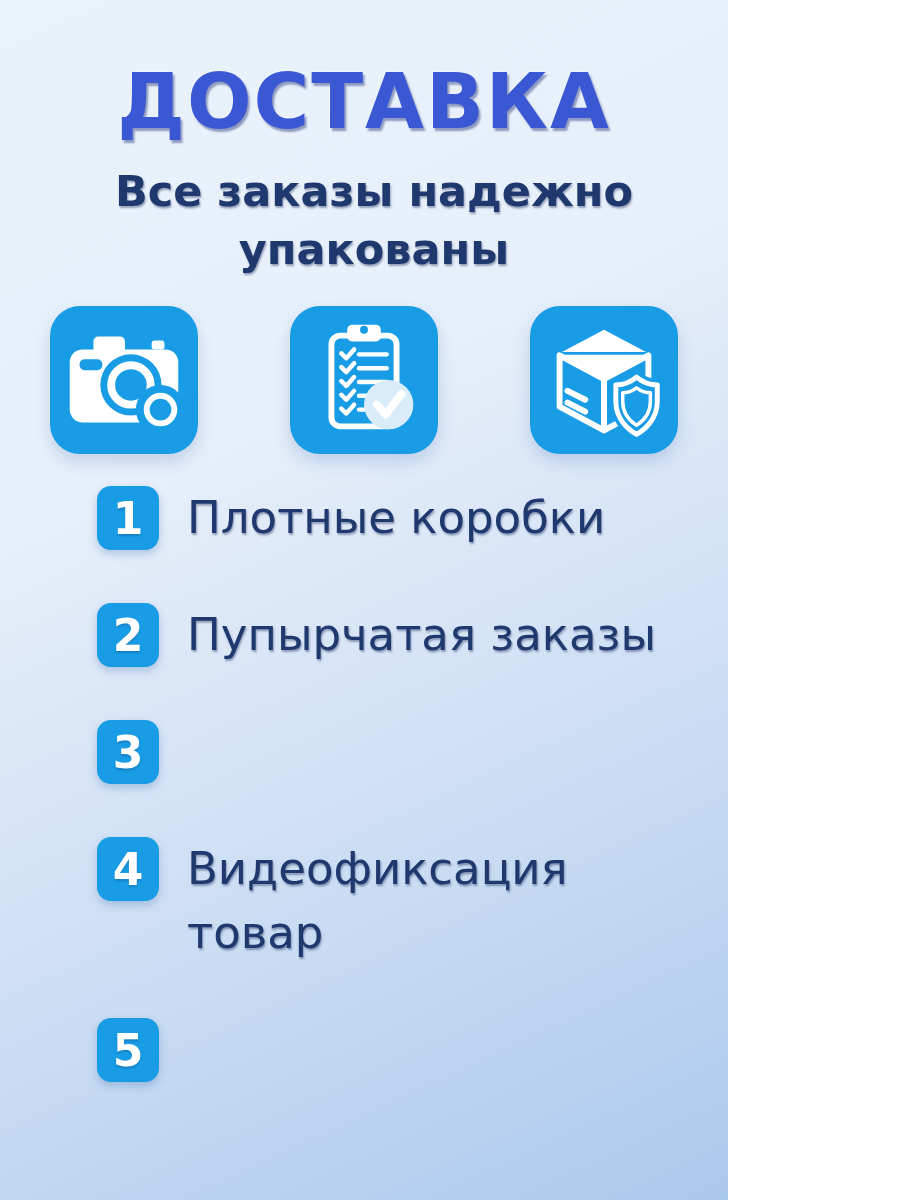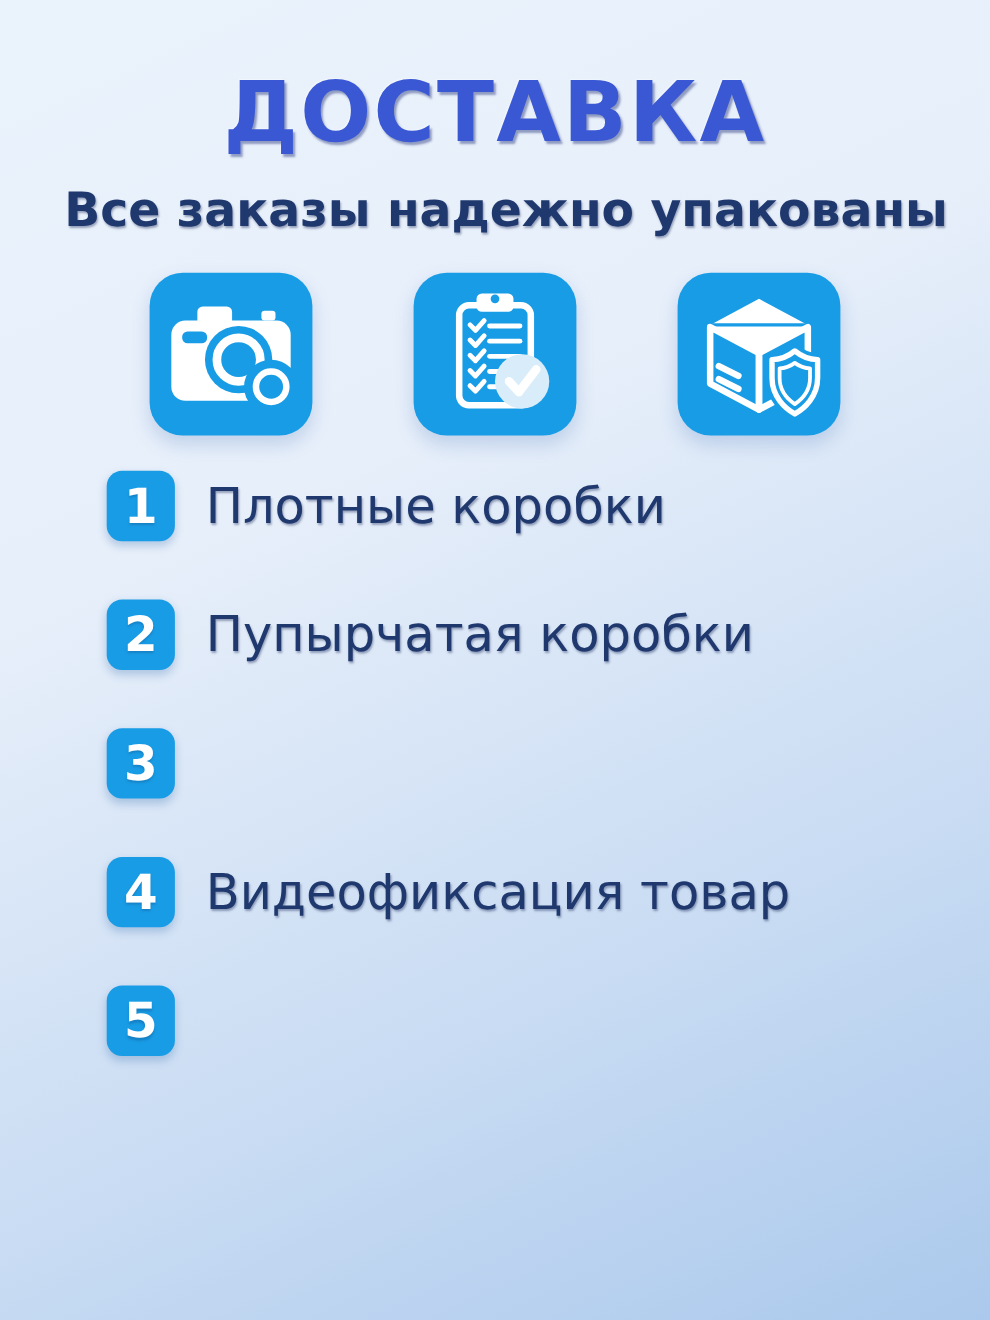--- a/index.html
+++ b/index.html
@@ -1,19 +1,19 @@
 <!DOCTYPE html>
 <html><head>
 <meta charset="utf-8">
 <style>
   html,body{margin:0;padding:0;}
   body{font-family:"DejaVu Sans","Liberation Sans",sans-serif;}
   .page{
     position:relative;
-    width:900px;height:1200px;
+    width:728px;height:1200px;
     overflow:hidden;
     background:linear-gradient(155deg,#EAF2FC 0%,#E7EFFA 35%,#C9DCF3 70%,#ABC9EC 100%);
   }
   .title{
     margin:52px 0 0 0;
     text-align:center;
     font-size:76px;
     line-height:100px;
     font-weight:bold;
     letter-spacing:2px;
@@ -138,21 +138,21 @@
 
   <div class="steps">
 
     <div class="step">
       <div class="badge">1</div>
       <div class="step-text">Плотные коробки</div>
     </div>
 
     <div class="step">
       <div class="badge">2</div>
-      <div class="step-text">Пупырчатая коробки</div>
+      <div class="step-text">Пупырчатая заказы</div>
     </div>
 
     <div class="step">
       <div class="badge">3</div>
     </div>
 
     <div class="step">
       <div class="badge">4</div>
       <div class="step-text">Видеофиксация товар</div>
     </div>

